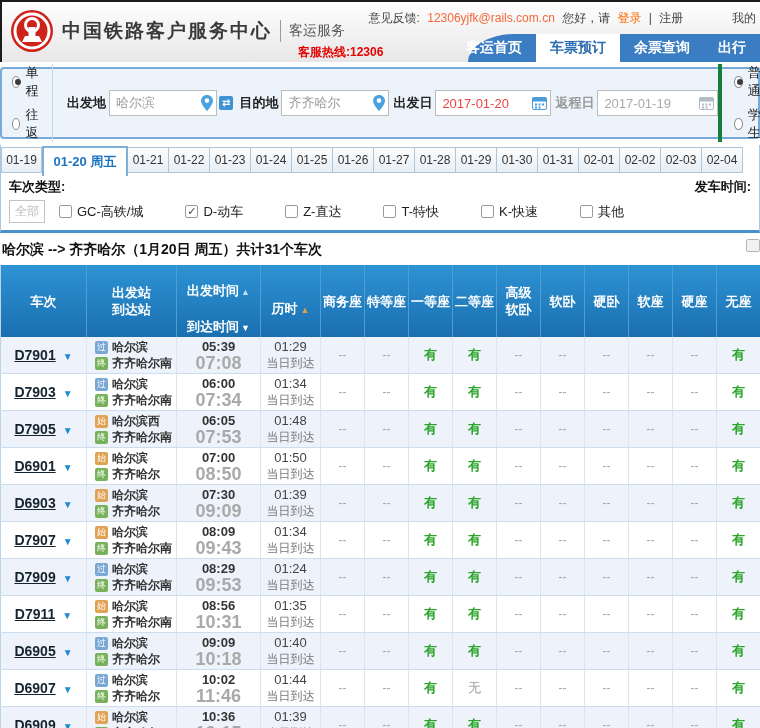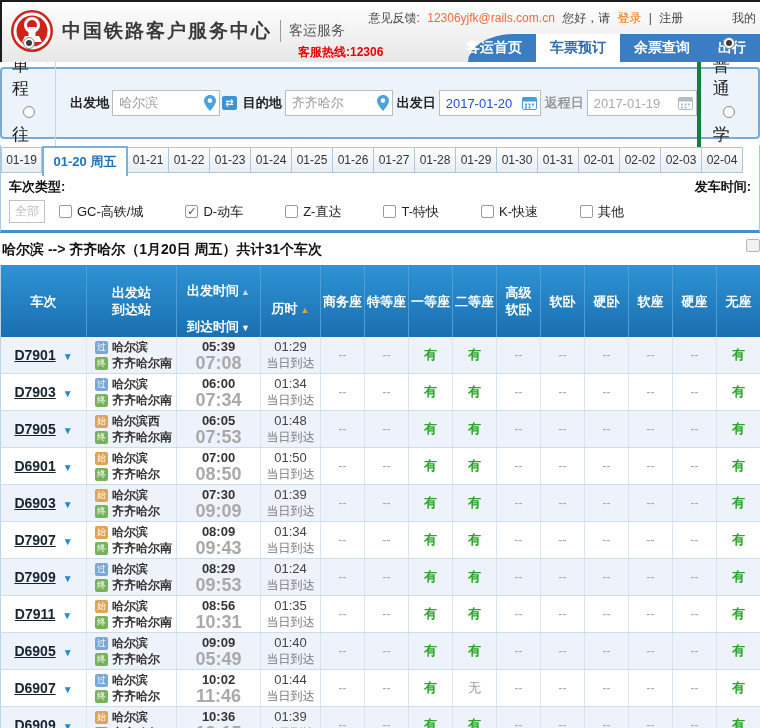--- a/index.html
+++ b/index.html
@@ -23,31 +23,31 @@
     background:#3a7dc2; border-top-left-radius:46px 28px; display:flex; align-items:stretch;
     justify-content:flex-end; }
   .nav-tab { color:#fff; font-size:14px; font-weight:bold; padding:5px 14px; cursor:pointer; white-space:nowrap; }
   .nav-tab.active { background:#fff; color:#2a6cb0; }
 
   
   .search { margin-top:5px; height:72px; border:2px solid #77aad6; border-radius:4px;
     background:#edf3fa; display:flex; align-items:center; padding:0 6px; }
   .trip-col { display:flex; flex-direction:column; gap:6px; padding:0 10px 0 4px;
     border-right:1px solid #c7d7e8; margin-right:10px; }
-  .radio-row { display:flex; align-items:center; gap:5px; font-size:17px; color:#222; cursor:pointer;flex-direction:column; }
+  .radio-row { display:flex; align-items:center; gap:5px; font-size:13px; color:#222; cursor:pointer; }
   .radio { width:12px; height:12px; border:1px solid #8a8a8a; border-radius:50%; background:#fff; position:relative; }
   .radio.sel:after { content:""; position:absolute; left:2px; top:2px; width:6px; height:6px; border-radius:50%; background:#3c3c3c; }
   .fld-lab { font-size:13px; font-weight:bold; color:#222; margin:0 3px 0 4px; white-space:nowrap; }
   .fld-lab.dis { color:#999; }
   .inp-wrap { position:relative; }
   .inp { height:26px; border:1px solid #bcbcbc; background:#fff; font-size:13px;
     padding:0 20px 0 6px; color:#999; font-family:inherit; }
   .inp.city { width:108px; }
-  .inp.date { width:102px; color:#1d4ed8; }
-  .inp.date-dis { width:110px; color:#aaa; }
+  .inp.date { width:116px; color:#ef4444; }
+  .inp.date-dis { width:121px; color:#aaa; }
   .pin { position:absolute; right:4px; top:5px; }
   .cal { position:absolute; right:4px; top:6px; }
   .swap { margin:0 2px; background:#3f93d2; color:#fff; border-radius:2px;
     font-size:10px; font-weight:bold; padding:2px 3px; line-height:10px; cursor:pointer; }
   .pass-col { display:flex; flex-direction:column; gap:6px; padding:0 6px 0 12px;
     border-left:4px solid #15803d; margin-left:auto; }
 
   
   .mid-wrap { margin-top:6px; border-left:1px solid #a9c8e2; border-right:1px solid #a9c8e2;
     border-bottom:3px solid #4a90c8; }
@@ -580,21 +580,21 @@
             <span class="badge b-pass">过</span>
             <span class="sta-name">哈尔滨</span>
           </div>
       <div class="sta-line">
             <span class="badge b-end">终</span>
             <span class="sta-name">齐齐哈尔</span>
           </div>
     </td>
     <td class="time-cell">
       <div class="t-dep">09:09</div>
-          <div class="t-arr">05:49</div>
+          <div class="t-arr">10:18</div>
     </td>
     <td class="dur-cell">
       <div class="dur-t">01:40</div>
           <div class="dur-n">当日到达</div>
     </td>
   <td class="seat-dash">--</td>
         <td class="seat-dash">--</td>
         <td class="seat-avail">有</td>
         <td class="seat-avail">有</td>
         <td class="seat-dash">--</td>

